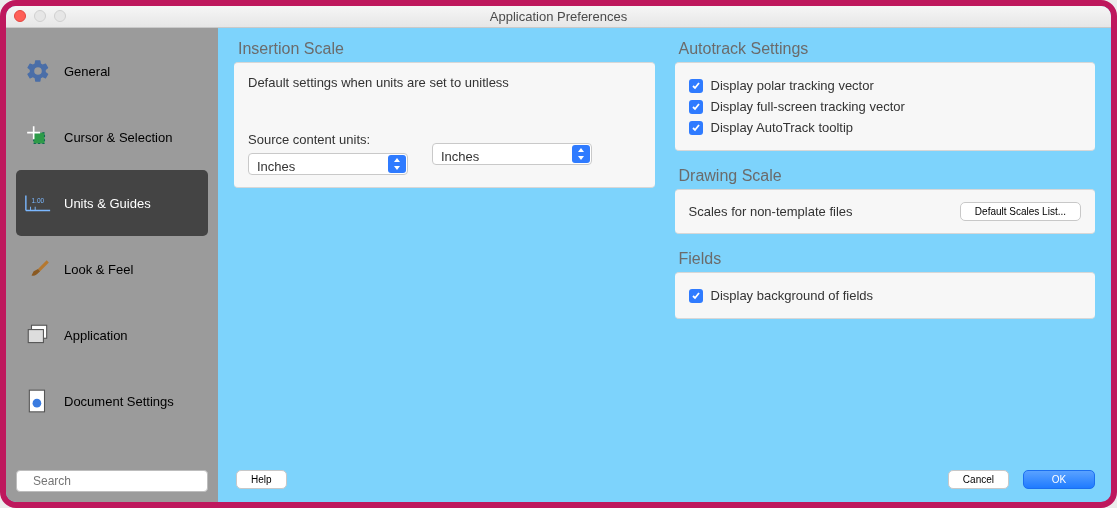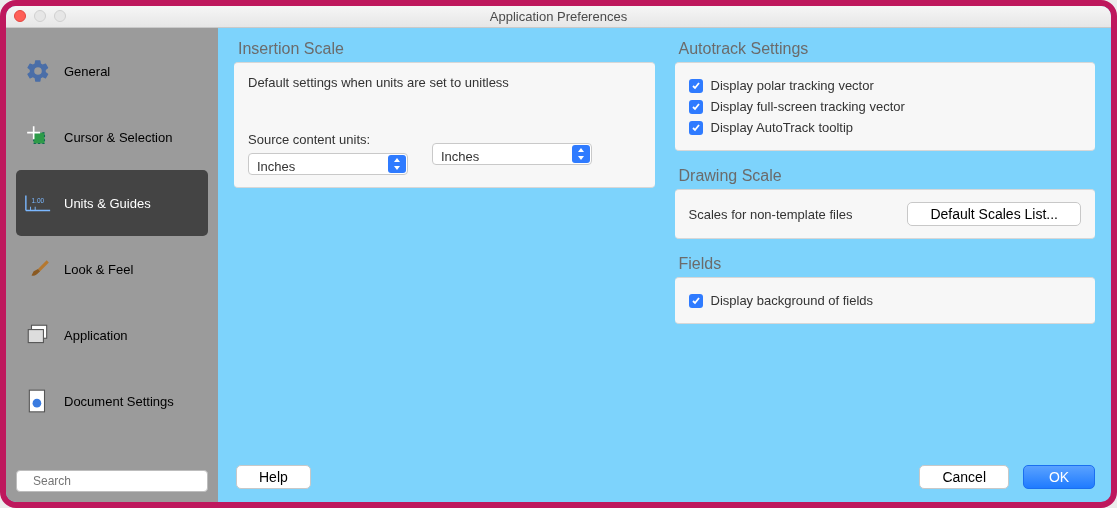--- a/index.html
+++ b/index.html
@@ -28,21 +28,21 @@
   .group-box { background:#f7f7f7; border-top:1px solid #d7d7d7; border-bottom:1px solid #d7d7d7; border-radius:4px; padding:12px 14px; }
   .row { display:flex; align-items:center; gap:24px; }
   .field { display:flex; flex-direction:column; gap:6px;margin-top:32px; }
   .label { font-size:13px; color:#333; }
   .select { position:relative; width:160px; height:22px; background:#fff; border:1px solid #c9c9c9; border-radius:4px; display:flex; align-items:flex-end; padding:0 22px 0 8px; font-size:13px; }
   .select .arrows { position:absolute; right:1px; top:1px; bottom:1px; width:18px; background:#2f7bff; border-radius:3px; display:flex; flex-direction:column; align-items:center; justify-content:center; }
   .select .arrows svg { display:block; }
   .chk { display:flex; align-items:center; gap:8px; padding:3px 0; }
   .cb { width:14px; height:14px; border-radius:3px; background:#2f7bff; display:flex; align-items:center; justify-content:center; flex-shrink:0; }
   .cb svg { display:block; }
-  .btn { background:#fff; border:1px solid #c8c8c8; border-radius:5px; padding:3px 22px; font-size:14px; cursor:default; }
+  .btn { background:#fff; border:1px solid #c8c8c8; border-radius:5px; padding:3px 14px; font-size:10px; cursor:default; }
   .btn.primary { background:linear-gradient(#5aa2ff,#1f7bff); color:#fff; border:1px solid #1b6ff0; width:72px; text-align:center; }
   .footer { position:absolute; left:0; right:0; bottom:13px; height:44px; display:flex; align-items:flex-end; padding:0 16px; }
   .footer .right { margin-left:auto; display:flex; gap:14px; }
   .help { margin-left:2px; }
   .desc { font-size:13px; color:#333; margin-bottom:10px; }
   .drawing-row { display:flex; align-items:center; justify-content:space-between; gap:12px; }
 </style>
 </head>
 <body>
 

